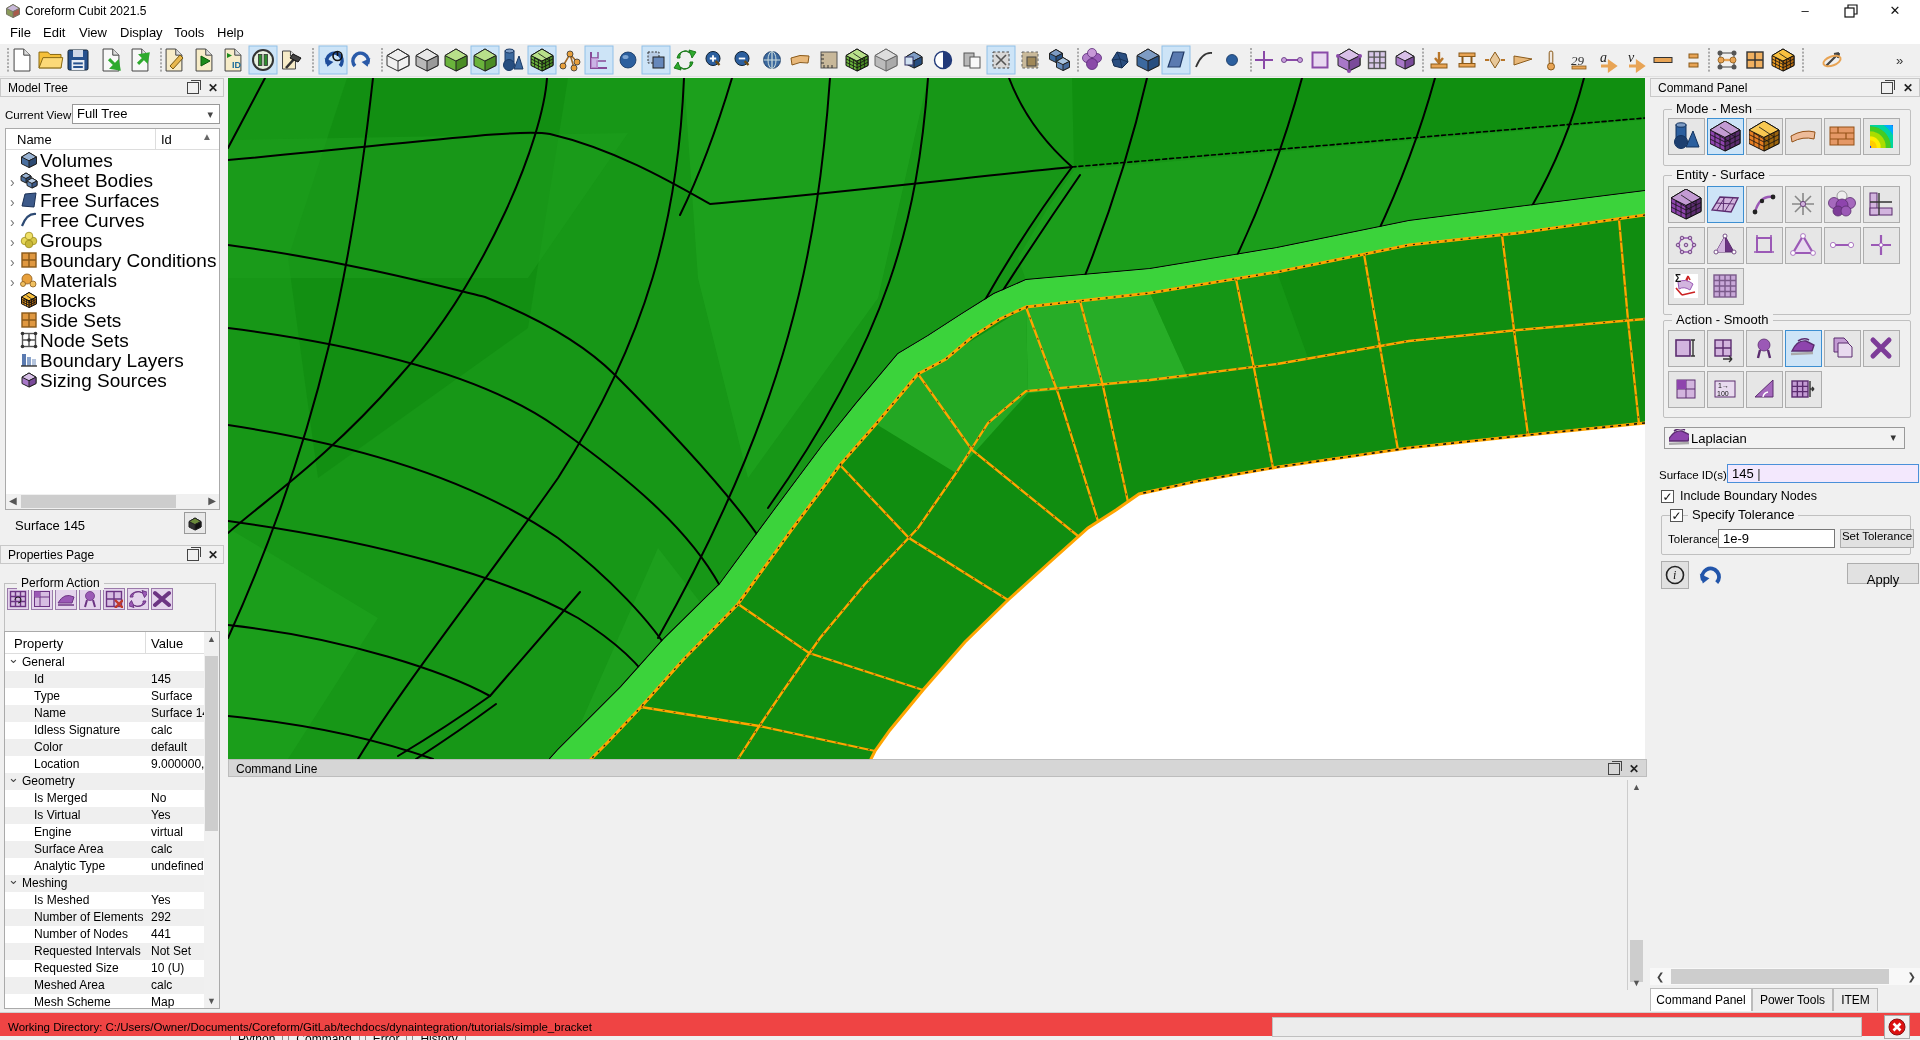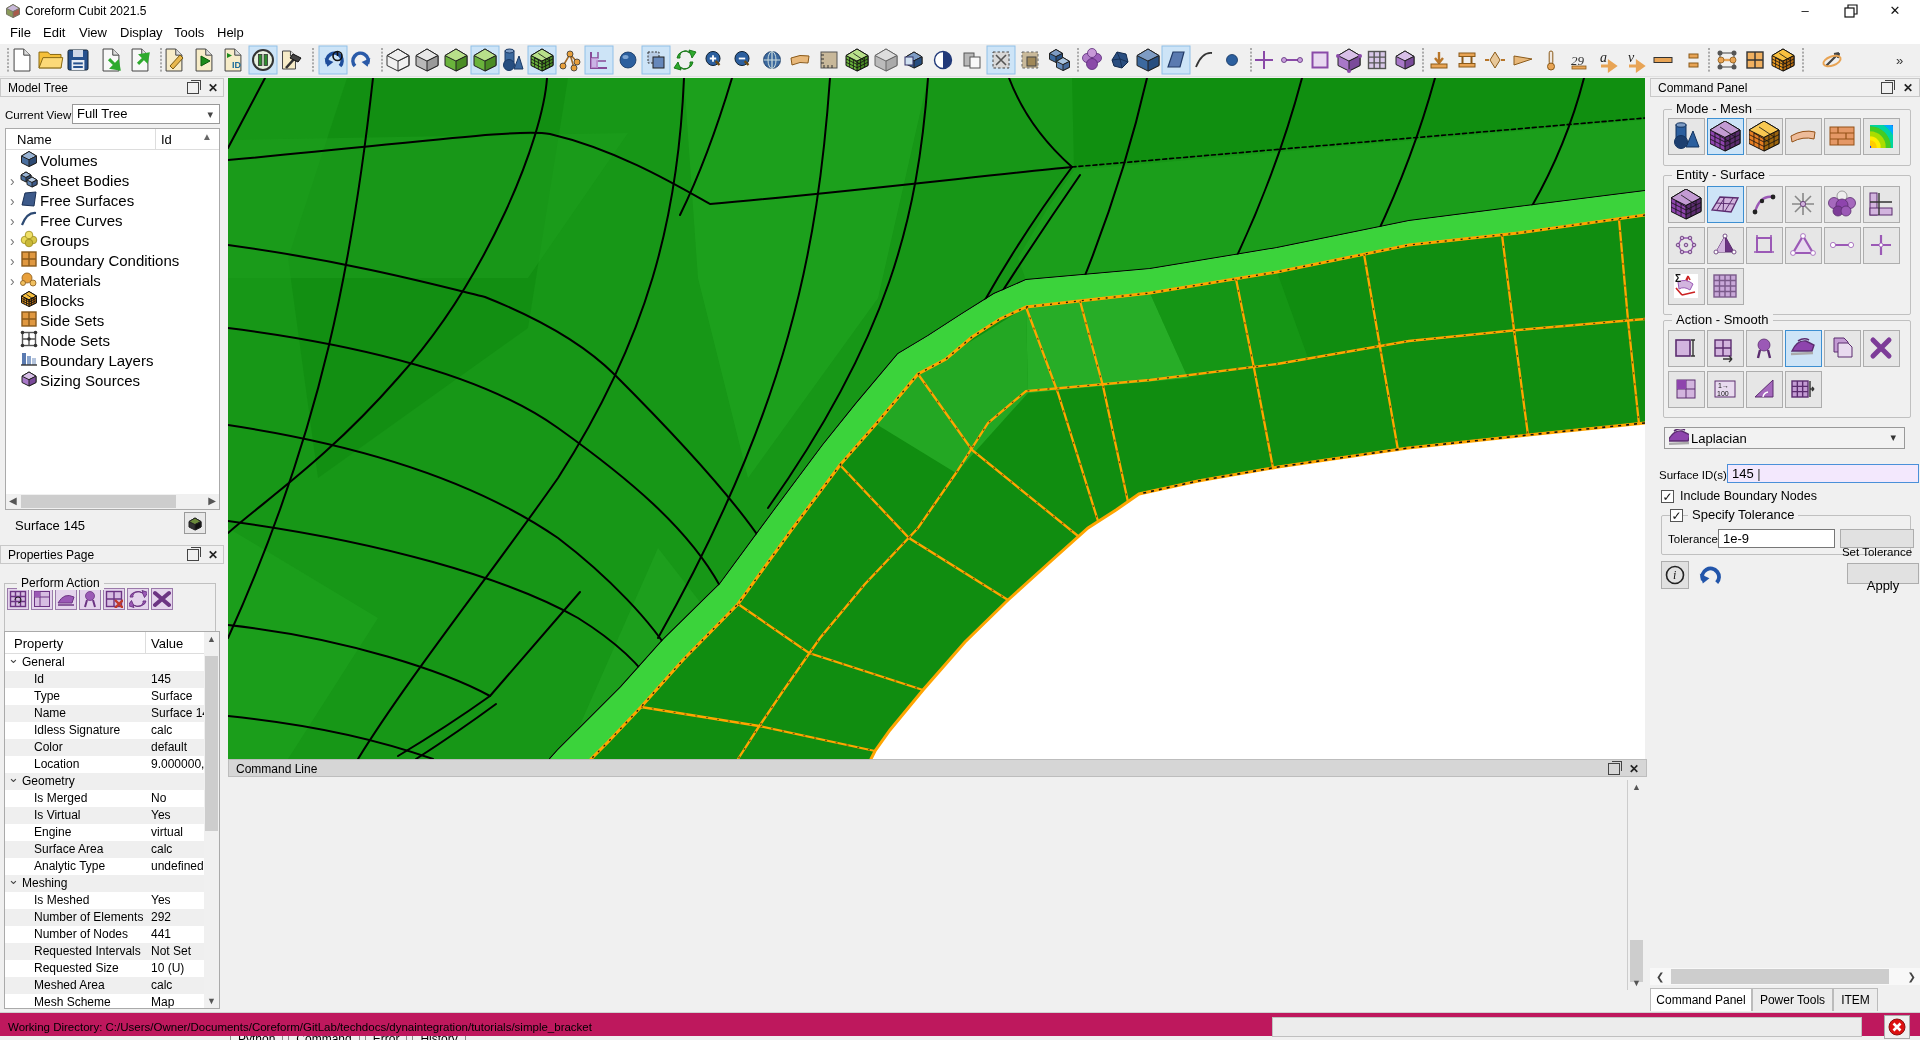--- a/index.html
+++ b/index.html
@@ -26,21 +26,21 @@
 #mtree .combo { position:absolute; left:72px; top:26px; width:148px; height:20px; background:#fff; border:1px solid #999; font-size:13px; padding:1px 0 0 4px; }
 .combo .chev { position:absolute; right:6px; top:3px; color:#444; font-size:11px; }
 #treebox { position:absolute; left:5px; top:50px; width:215px; height:382px; background:#fff; border:1px solid #aaa; }
 #treebox .hdr { position:absolute; left:0; top:0; width:100%; height:21px; background:#fff; border-bottom:1px solid #ddd; }
 #treebox .hdr .h1 { position:absolute; left:11px; top:3px; }
 #treebox .hdr .h2 { position:absolute; left:155px; top:3px; }
 #treebox .hdr .vline { position:absolute; left:149px; top:0; width:1px; height:21px; background:#ddd; }
 .trow { position:relative; height:20px; line-height:20px; white-space:nowrap; }
 .texp { display:inline-block; width:14px; padding-left:4px; color:#777; font-size:14px; }
 .ticon { display:inline-block; width:20px; vertical-align:middle; margin-top:-2px; }
-.tlabel { font-size:15px; }
+.tlabel { font-size:19px; }
 .hscroll { position:absolute; left:0; bottom:0; width:100%; height:15px; background:#f0f0f0; }
 .hscroll .thumb { position:absolute; left:15px; top:1px; width:155px; height:13px; background:#cdcdcd; }
 .hscroll .ar { position:absolute; top:1px; font-size:10px; color:#555; }
 #surf145 { position:absolute; left:15px; top:440px; font-size:13px; }
 #surfbtn { position:absolute; left:184px; top:434px; width:22px; height:22px; background:#e8e8e8; border:1px solid #999; }
 
 #props .gbox { position:absolute; left:4px; top:38px; width:212px; height:50px; border:1px solid #c0c0c0; }
 #props .gbox .glabel { position:absolute; left:12px; top:-8px; background:#f0f0f0; padding:0 4px; font-size:12px; }
 .pabtn { display:inline-block; width:22px; height:22px; background:#e4d4ec; border:1px solid #9a7aaa; margin:4px 0 0 2px; padding:1px; }
 #ptable { position:absolute; left:4px; top:86px; width:216px; height:378px; background:#fff; border:1px solid #aaa; overflow:hidden; }
@@ -74,21 +74,21 @@
 #cmdpanel .ptitle { border:1px solid #c8c8c8; }
 .group { position:absolute; border:1px solid #c0c0c0; border-radius:2px; }
 .group .glabel { position:absolute; left:8px; top:-9px; background:#f0f0f0; padding:0 4px; font-size:13px; }
 .cpbtn { display:inline-block; background:#e6e6e6; border:1px solid #adadad; margin:0 2px 4px 0; padding:2px; vertical-align:top; }
 .cpbtn.sel { background:#cde4f7; border:1px solid #3d8fd1; }
 .combo2 { position:absolute; background:#f2f2f2; border:1px solid #999; height:22px; font-size:13px; }
 .inpt { position:absolute; background:#fff; border:1px solid #777; font-size:13px; padding:1px 4px; }
 .cpcheck { position:absolute; width:13px; height:13px; background:#fff; border:1px solid #555; font-size:12px; line-height:12px; text-align:center; color:#111; }
 .btn { position:absolute; background:#e1e1e1; border:1px solid #adadad; text-align:center; font-size:13px; }
 
-#statusbar { position:absolute; left:0; top:1012px; width:1920px; height:24px; background:#be185d; border-top:1px solid #d0d0d0; }
+#statusbar { position:absolute; left:0; top:1012px; width:1920px; height:24px; background:#ef4444; border-top:1px solid #d0d0d0; }
 #statusbar .wd { position:absolute; left:8px; top:8px; font-size:11.5px; }
 #statusbar .prog { position:absolute; left:1272px; top:4px; width:590px; height:20px; background:#ececec; border:1px solid #c0c0c0; }
 #statusbar .redbtn { position:absolute; left:1884px; top:2px; width:26px; height:24px; background:#f0f0f0; border:1px solid #aaa; }
 
 #rtabs { position:absolute; left:1650px; top:988px; width:270px; height:24px; background:#f0f0f0; }
 .rtab { position:absolute; top:0; height:23px; border:1px solid #bbb; border-bottom:none; background:#ececec; font-size:12px; text-align:center; padding-top:4px; }
 .rtab.sel { background:#fff; }
 #rscroll { position:absolute; left:1650px; top:968px; width:270px; height:17px; background:#f8f8f8; }
 #rscroll .thumb { position:absolute; left:21px; top:1px; width:218px; height:15px; background:#cdcdcd; }
 </style></head>
@@ -952,35 +952,35 @@
   </div>
   <div style="position:absolute;left:9px;top:391px;font-size:11.5px">Surface ID(s)</div>
   <div class="inpt" style="left:77px;top:386px;width:192px;height:19px;background:#f3e8fd;border:1px solid #4a90d9">145 <span style="color:#333">|</span></div>
   <div class="cpcheck" style="left:11px;top:412px">✓</div>
   <div style="position:absolute;left:30px;top:411px;font-size:12.5px">Include Boundary Nodes</div>
   <div class="group" style="left:11px;top:437px;width:250px;height:40px">
     <div class="cpcheck" style="left:8px;top:-7px;background:#fff">✓</div>
     <span class="glabel" style="left:26px">Specify Tolerance</span>
     <div style="position:absolute;left:6px;top:17px;font-size:11.5px">Tolerance</div>
     <div class="inpt" style="left:56px;top:13px;width:117px;height:19px">1e-9</div>
-    <div class="btn" style="left:178px;top:13px;width:74px;height:19px;padding-top:16px;font-size:11.5px;white-space:nowrap">Set Tolerance</div>
+    <div class="btn" style="left:178px;top:13px;width:74px;height:19px;padding-top:0;font-size:11.5px;white-space:nowrap">Set Tolerance</div>
   </div>
   <div class="btn" style="left:11px;top:483px;width:28px;height:28px">
     <svg width="22" height="22" viewBox="0 0 22 22" style="margin-top:2px" xmlns="http://www.w3.org/2000/svg">
         <circle cx="11" cy="11" r="8.5" fill="none" stroke="#222" stroke-width="1.6"></circle>
         <text x="9" y="15" font-size="12" font-family="Liberation Serif" font-style="italic" fill="#111">i</text>
       </svg>
   </div>
   <div style="position:absolute;left:46px;top:485px"><svg width="26" height="26" viewBox="0 0 26 26" style="" xmlns="http://www.w3.org/2000/svg">
         <g fill="none" stroke="#2255aa" stroke-width="3.96">
           <path d="M20.7,19.6 A 8.36,8.36 0 1 0 6.84,16.96"></path>
           <path d="M3.76,10.8 L6.84,20.48 L13.44,15.2 Z" fill="#2255aa" stroke="none"></path>
         </g>
       </svg></div>
-  <div class="btn" style="left:197px;top:485px;width:72px;height:21px;padding-top:14px">Apply</div>
+  <div class="btn" style="left:197px;top:485px;width:72px;height:21px;padding-top:8px">Apply</div>
 </div>
 
 <div id="rscroll">
     <span style="position:absolute;left:6px;top:3px;font-size:10px;color:#444">❮</span>
   <div class="thumb"></div>
   <span style="position:absolute;right:4px;top:3px;font-size:10px;color:#444">❯</span>
   </div>
 <div id="rtabs">
   <div class="rtab sel" style="left:0px;width:102px">Command Panel</div>
   <div class="rtab" style="left:102px;width:81px">Power Tools</div>

